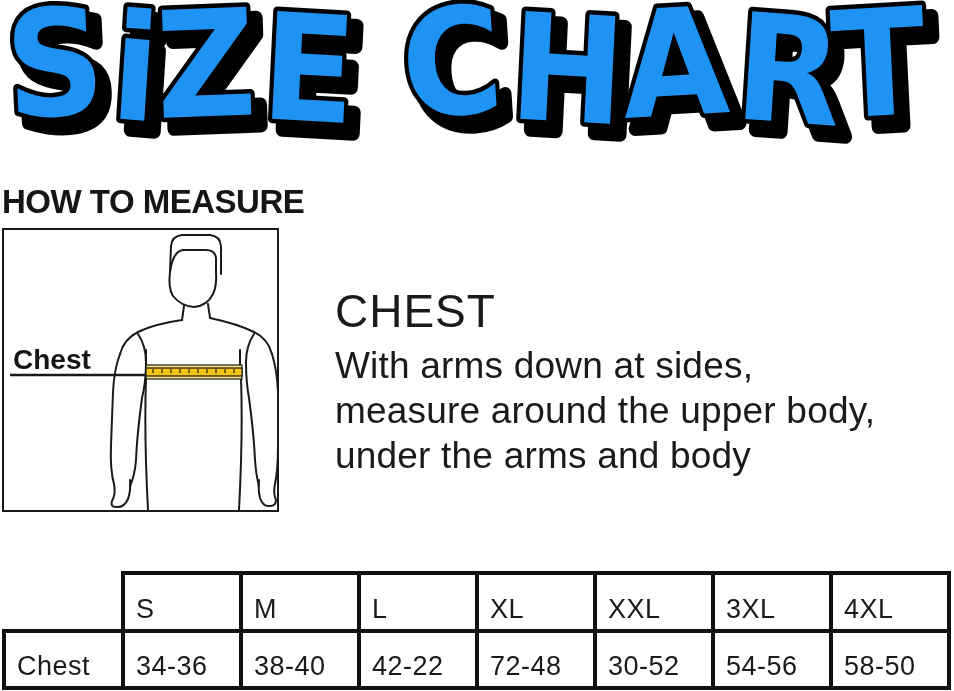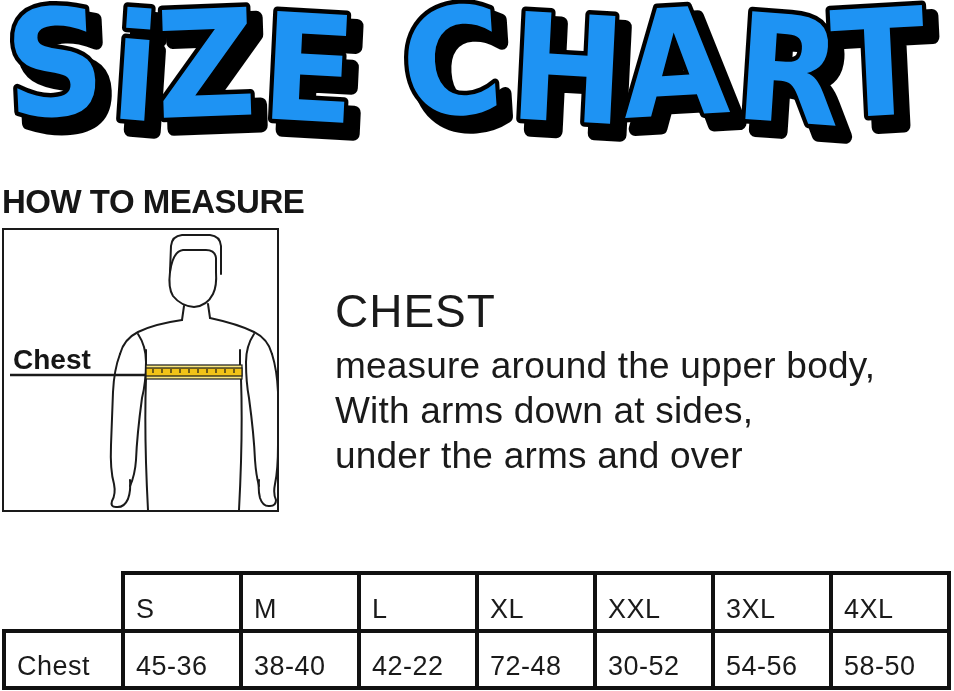--- a/index.html
+++ b/index.html
@@ -175,23 +175,23 @@
       </g>
 
       <line class="pointer-line" x1="6" y1="145" x2="142" y2="145"></line>
       <text class="fig-label-text" x="9" y="139">Chest</text>
     </svg>
   </div>
 
   <div class="chest-section">
     <div class="chest-heading">CHEST</div>
     <div class="chest-lines">
+      <div class="chest-line">With arms down at sides,</div>
       <div class="chest-line">measure around the upper body,</div>
-      <div class="chest-line">With arms down at sides,</div>
-      <div class="chest-line">under the arms and over</div>
+      <div class="chest-line">under the arms and body</div>
     </div>
   </div>
 
   <table class="size-table">
     <colgroup>
       <col style="width:119px">
       <col span="7">
     </colgroup>
     <tbody>
         <tr class="header-row">
@@ -199,21 +199,21 @@
       <td>S</td>
       <td>M</td>
       <td>L</td>
       <td>XL</td>
       <td>XXL</td>
       <td>3XL</td>
       <td>4XL</td>
     </tr>
     <tr class="data-row">
       <td>Chest</td>
-      <td>45-36</td>
+      <td>34-36</td>
       <td>38-40</td>
       <td>42-22</td>
       <td>72-48</td>
       <td>30-52</td>
       <td>54-56</td>
       <td>58-50</td>
     </tr>
   </tbody>
     </table>
 

